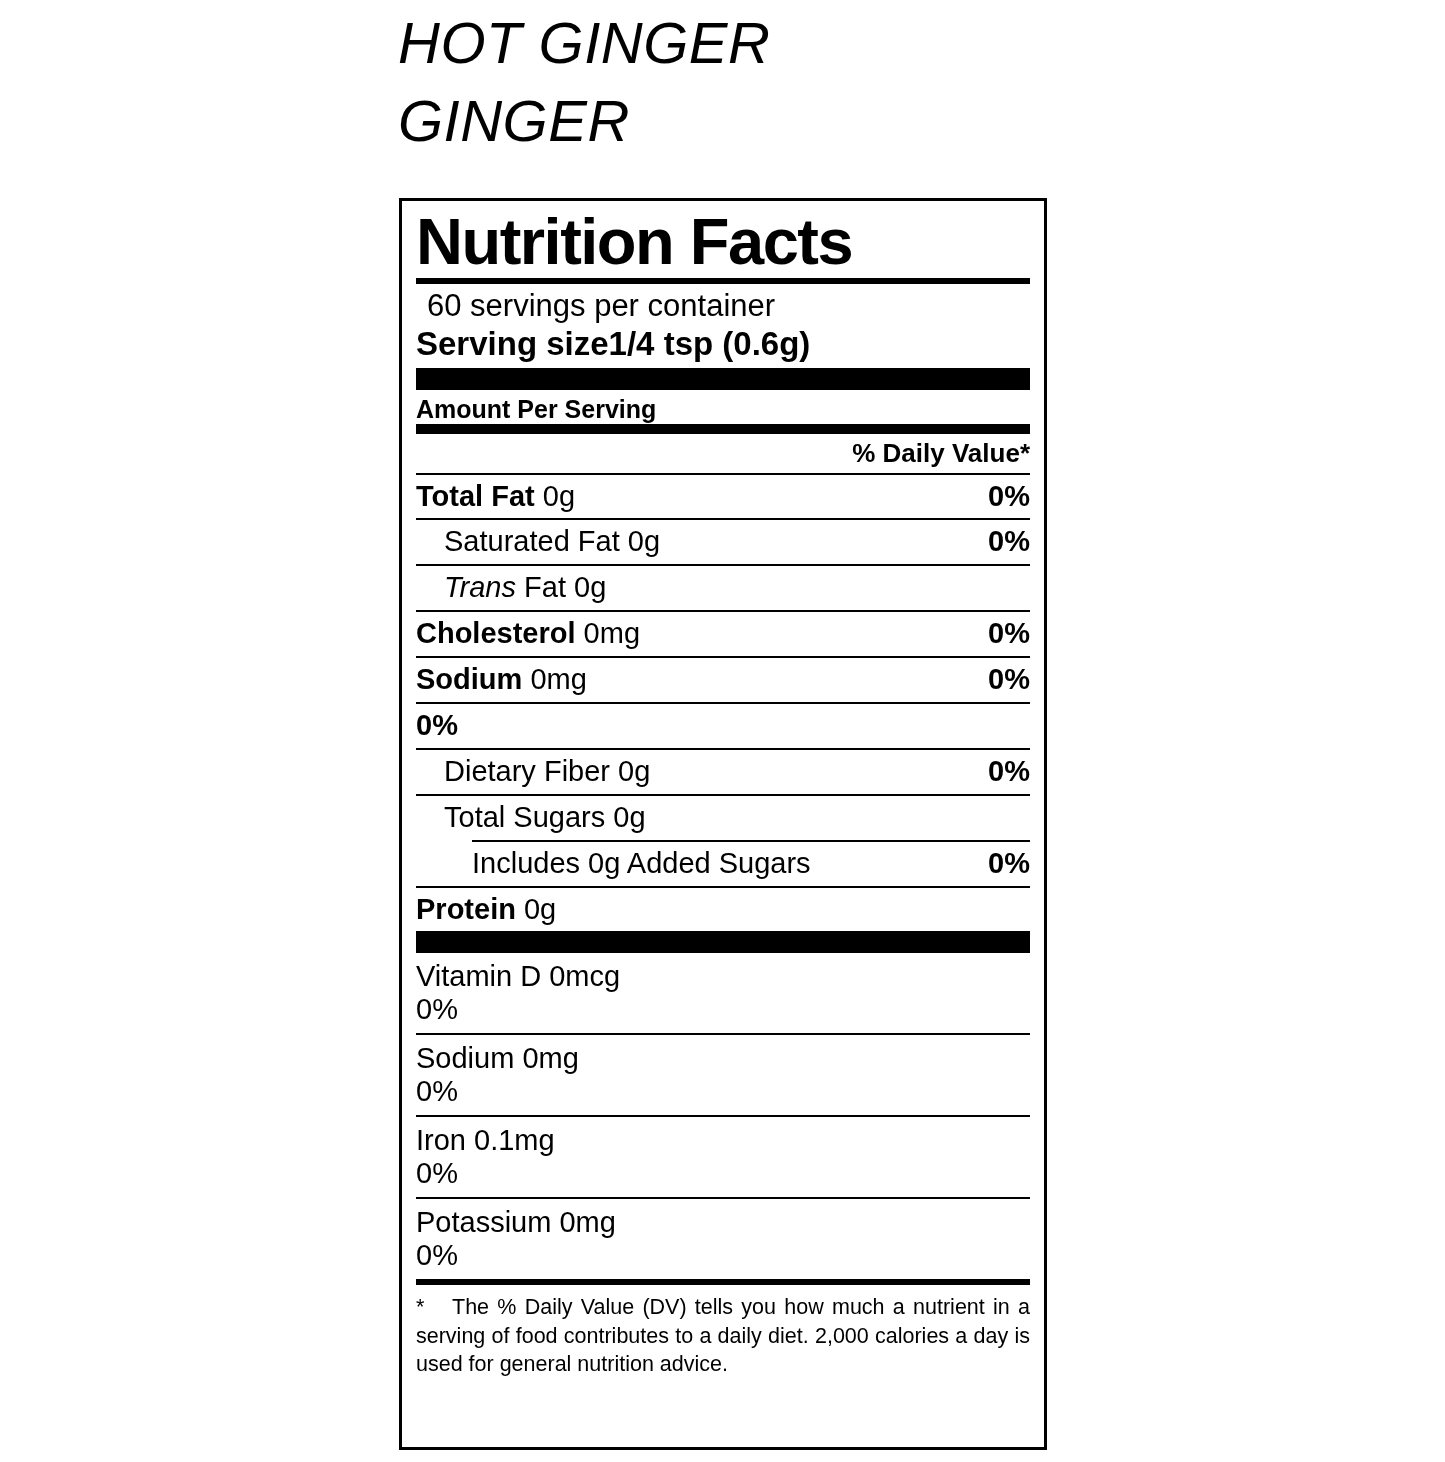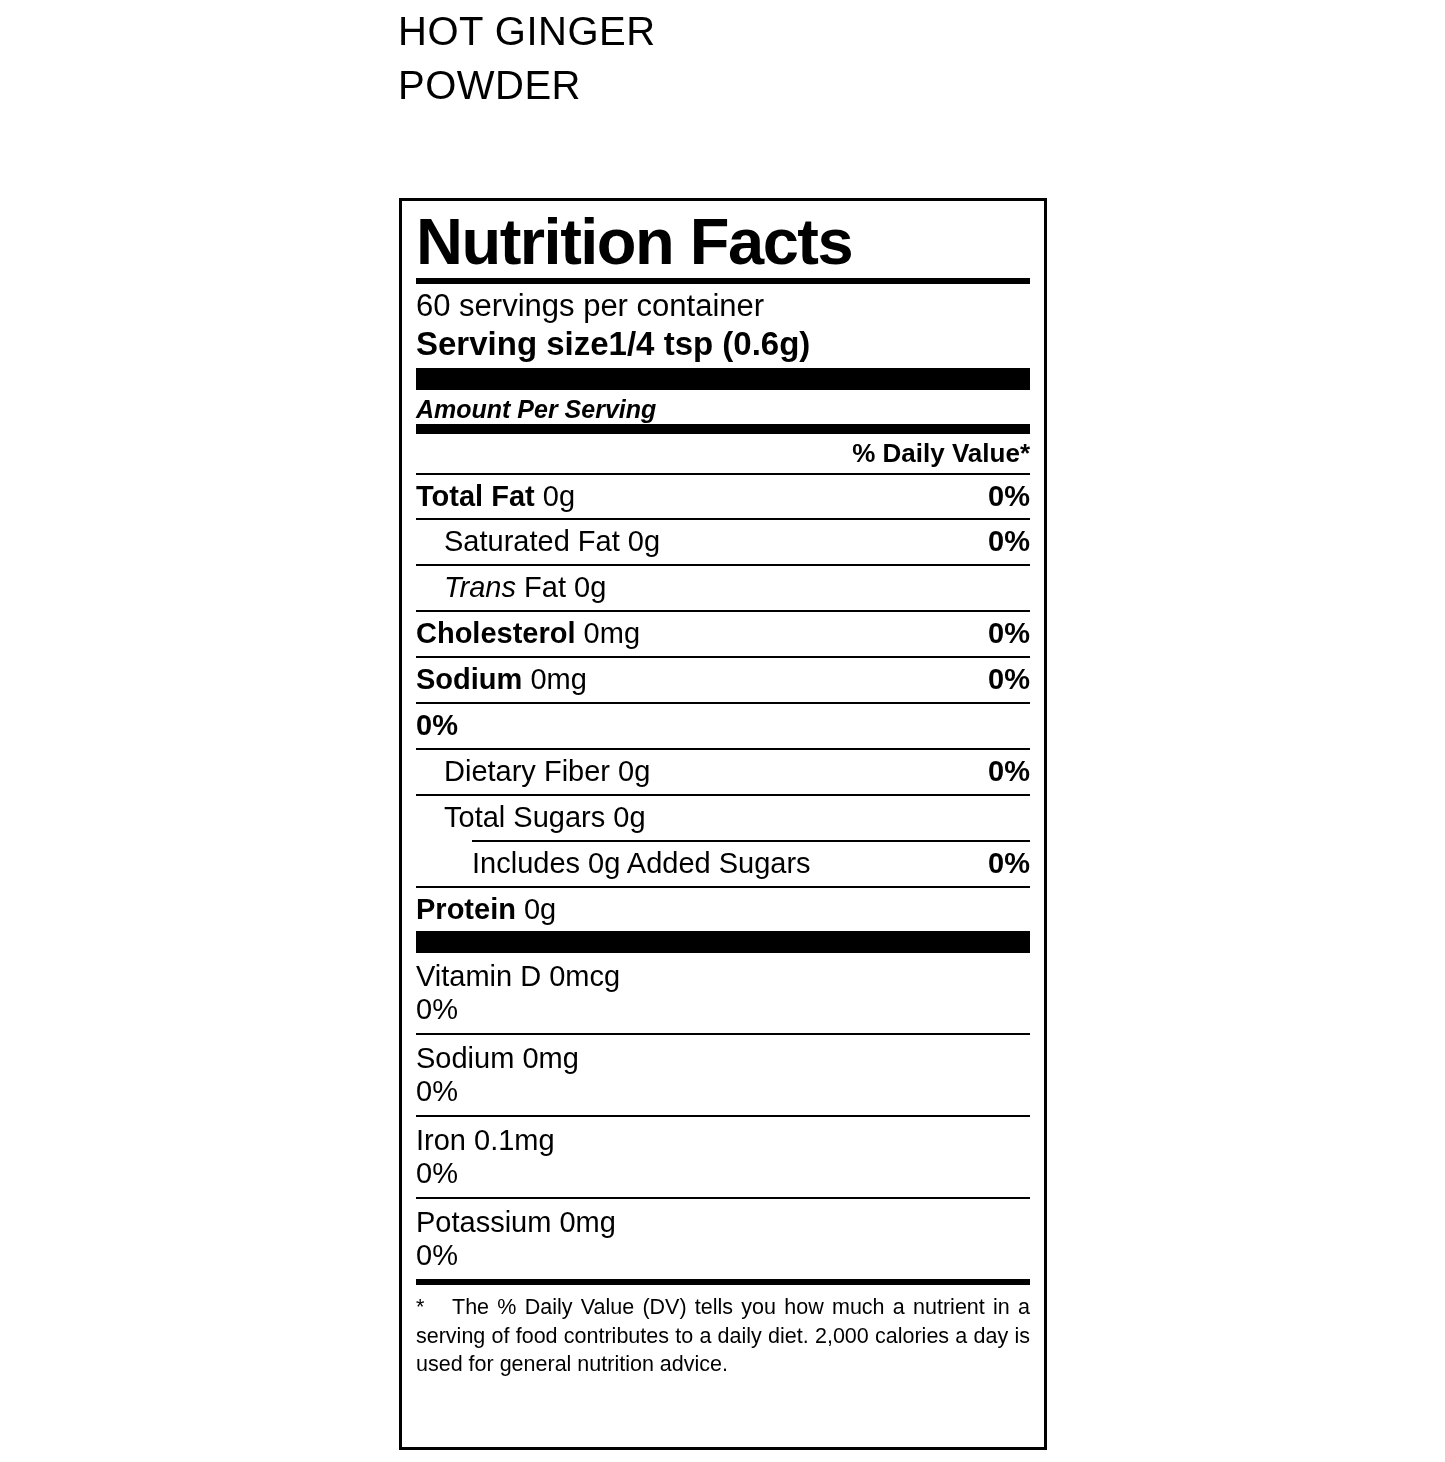--- a/index.html
+++ b/index.html
@@ -15,24 +15,25 @@
     position: relative;
     overflow: hidden;
   }
 
   
   .product-title {
     position: absolute;
     left: 398px;
     top: 4px;
     width: 700px;
-    font-size: 40px;
+    font-size: 58px;
     line-height: 1.35;
     font-weight: 400;
     letter-spacing: 0.5px;
+    font-style: italic;
   }
 
   
   .panel {
     position: absolute;
     left: 399px;
     top: 198px;
     width: 648px;
     height: 1252px;
     border: 3px solid #000;
@@ -56,35 +57,35 @@
 
   .rule-thin   { height: 2px;  background: #000; margin: 0; }
   .rule-med    { height: 6px;  background: #000; margin: 0; }
   .rule-thick  { height: 22px; background: #000; margin: 0; }
   .rule-black9 { height: 10px; background: #000; margin: 0; }
 
   .servings {
     font-size: 31px;
     line-height: 1.18;
     padding-top: 4px;
+    margin-left: 11px;
   }
   .serving-size-row {
     display: flex;
     justify-content: flex-start;
     align-items: baseline;
     font-size: 33px;
     font-weight: 700;
     padding-bottom: 5px;
   }
 
   .amount-per {
     font-size: 25px;
     font-weight: 700;
     padding-top: 5px;
-    font-style: italic;
   }
   .calories-row {
     display: flex;
     justify-content: space-between;
     align-items: flex-end;
     padding-bottom: 2px;
   }
   .calories-label {
     font-size: 50px;
     font-weight: 700;
@@ -146,21 +147,21 @@
   }
   .footnote-body {
     padding-left: 18px;
   }
 </style>
 </head>
 <body>
 
 <div class="product-title">
   <div>HOT GINGER</div>
-  <div>POWDER</div>
+  <div>GINGER</div>
 </div>
 
 <div class="panel">
   <div class="panel-inner">
 
     <div class="nf-title">Nutrition Facts</div>
     <div class="rule-med"></div>
 
     <div class="servings">60 servings per container</div>
 

